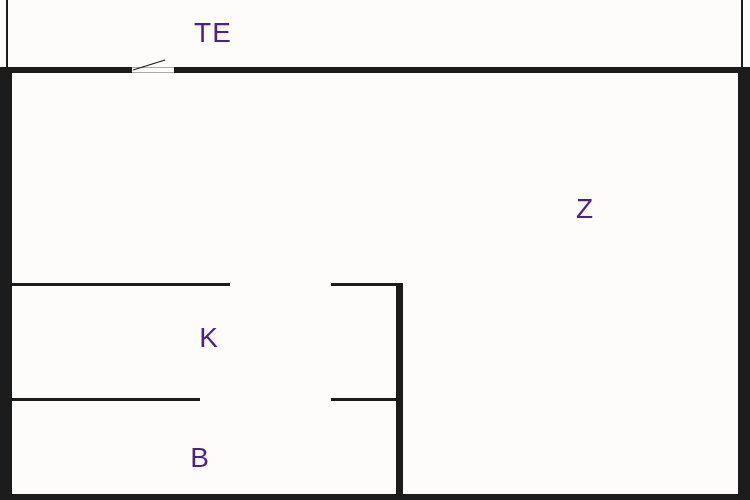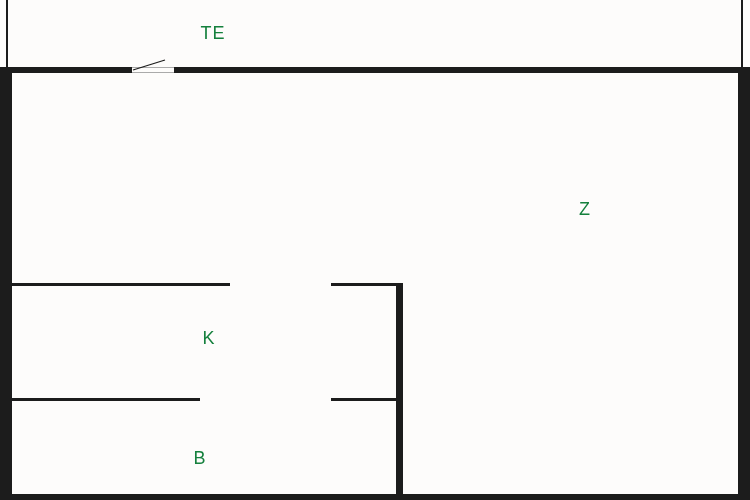--- a/index.html
+++ b/index.html
@@ -5,21 +5,21 @@
     html, body { margin: 0; padding: 0; }
     body {
       width: 750px; height: 500px; position: relative; overflow: hidden;
       background: #fdfcfb;
       font-family: "Liberation Sans", sans-serif;
     }
     .abs { position: absolute; }
     .wall { position: absolute; background: #1c1c1c; }
     .thin { position: absolute; background: #1c1c1c; }
     .label {
-      position: absolute; font-size: 18px; color: #15803d;
+      position: absolute; font-size: 28px; color: #4c1d95;
       letter-spacing: 1px; transform: translate(-50%, -50%);
     }
     .door-gap { position: absolute; background: #fdfcfb; border-top: 1px solid #aaa; border-bottom: 1px solid #aaa; }
   </style>
 </head>
 <body>
 
 <div class="abs" style="left:0;top:0;width:750px;height:500px;">
 
   <div class="thin" style="left:6px;top:0;width:2px;height:70px;"></div>

